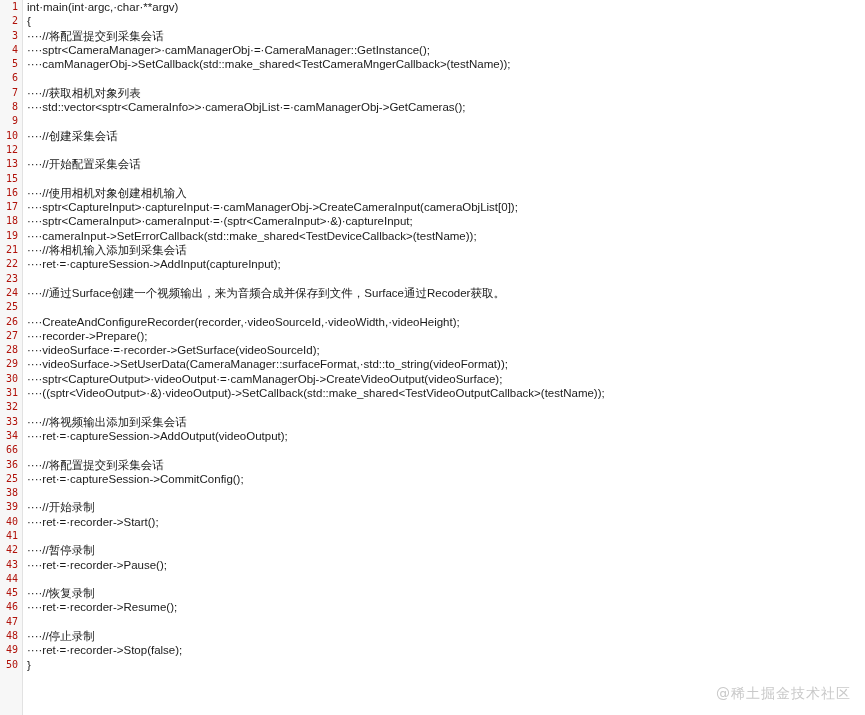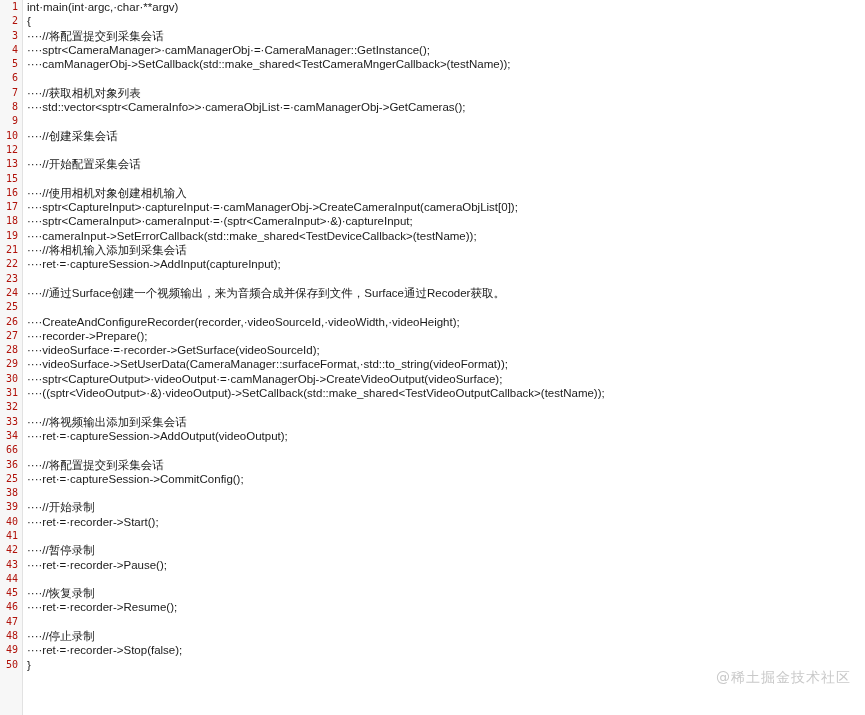--- a/index.html
+++ b/index.html
@@ -60,21 +60,21 @@
     top: 0;
     line-height: 14.3px;
     font-size: 11.5px;
     letter-spacing: 0px;
     color: #1a1a1a;
     font-family: Liberation Sans, sans-serif;
   }
   .watermark {
     position: absolute;
     right: 14px;
-    bottom: 28px;
+    bottom: 12px;
     font-family: "DejaVu Sans", sans-serif;
     font-size: 14px;
     color: #c9c9c9;
     letter-spacing: 1px;
   }
 </style>
 </head>
 <body>
 
 <div id="code-viewer">

